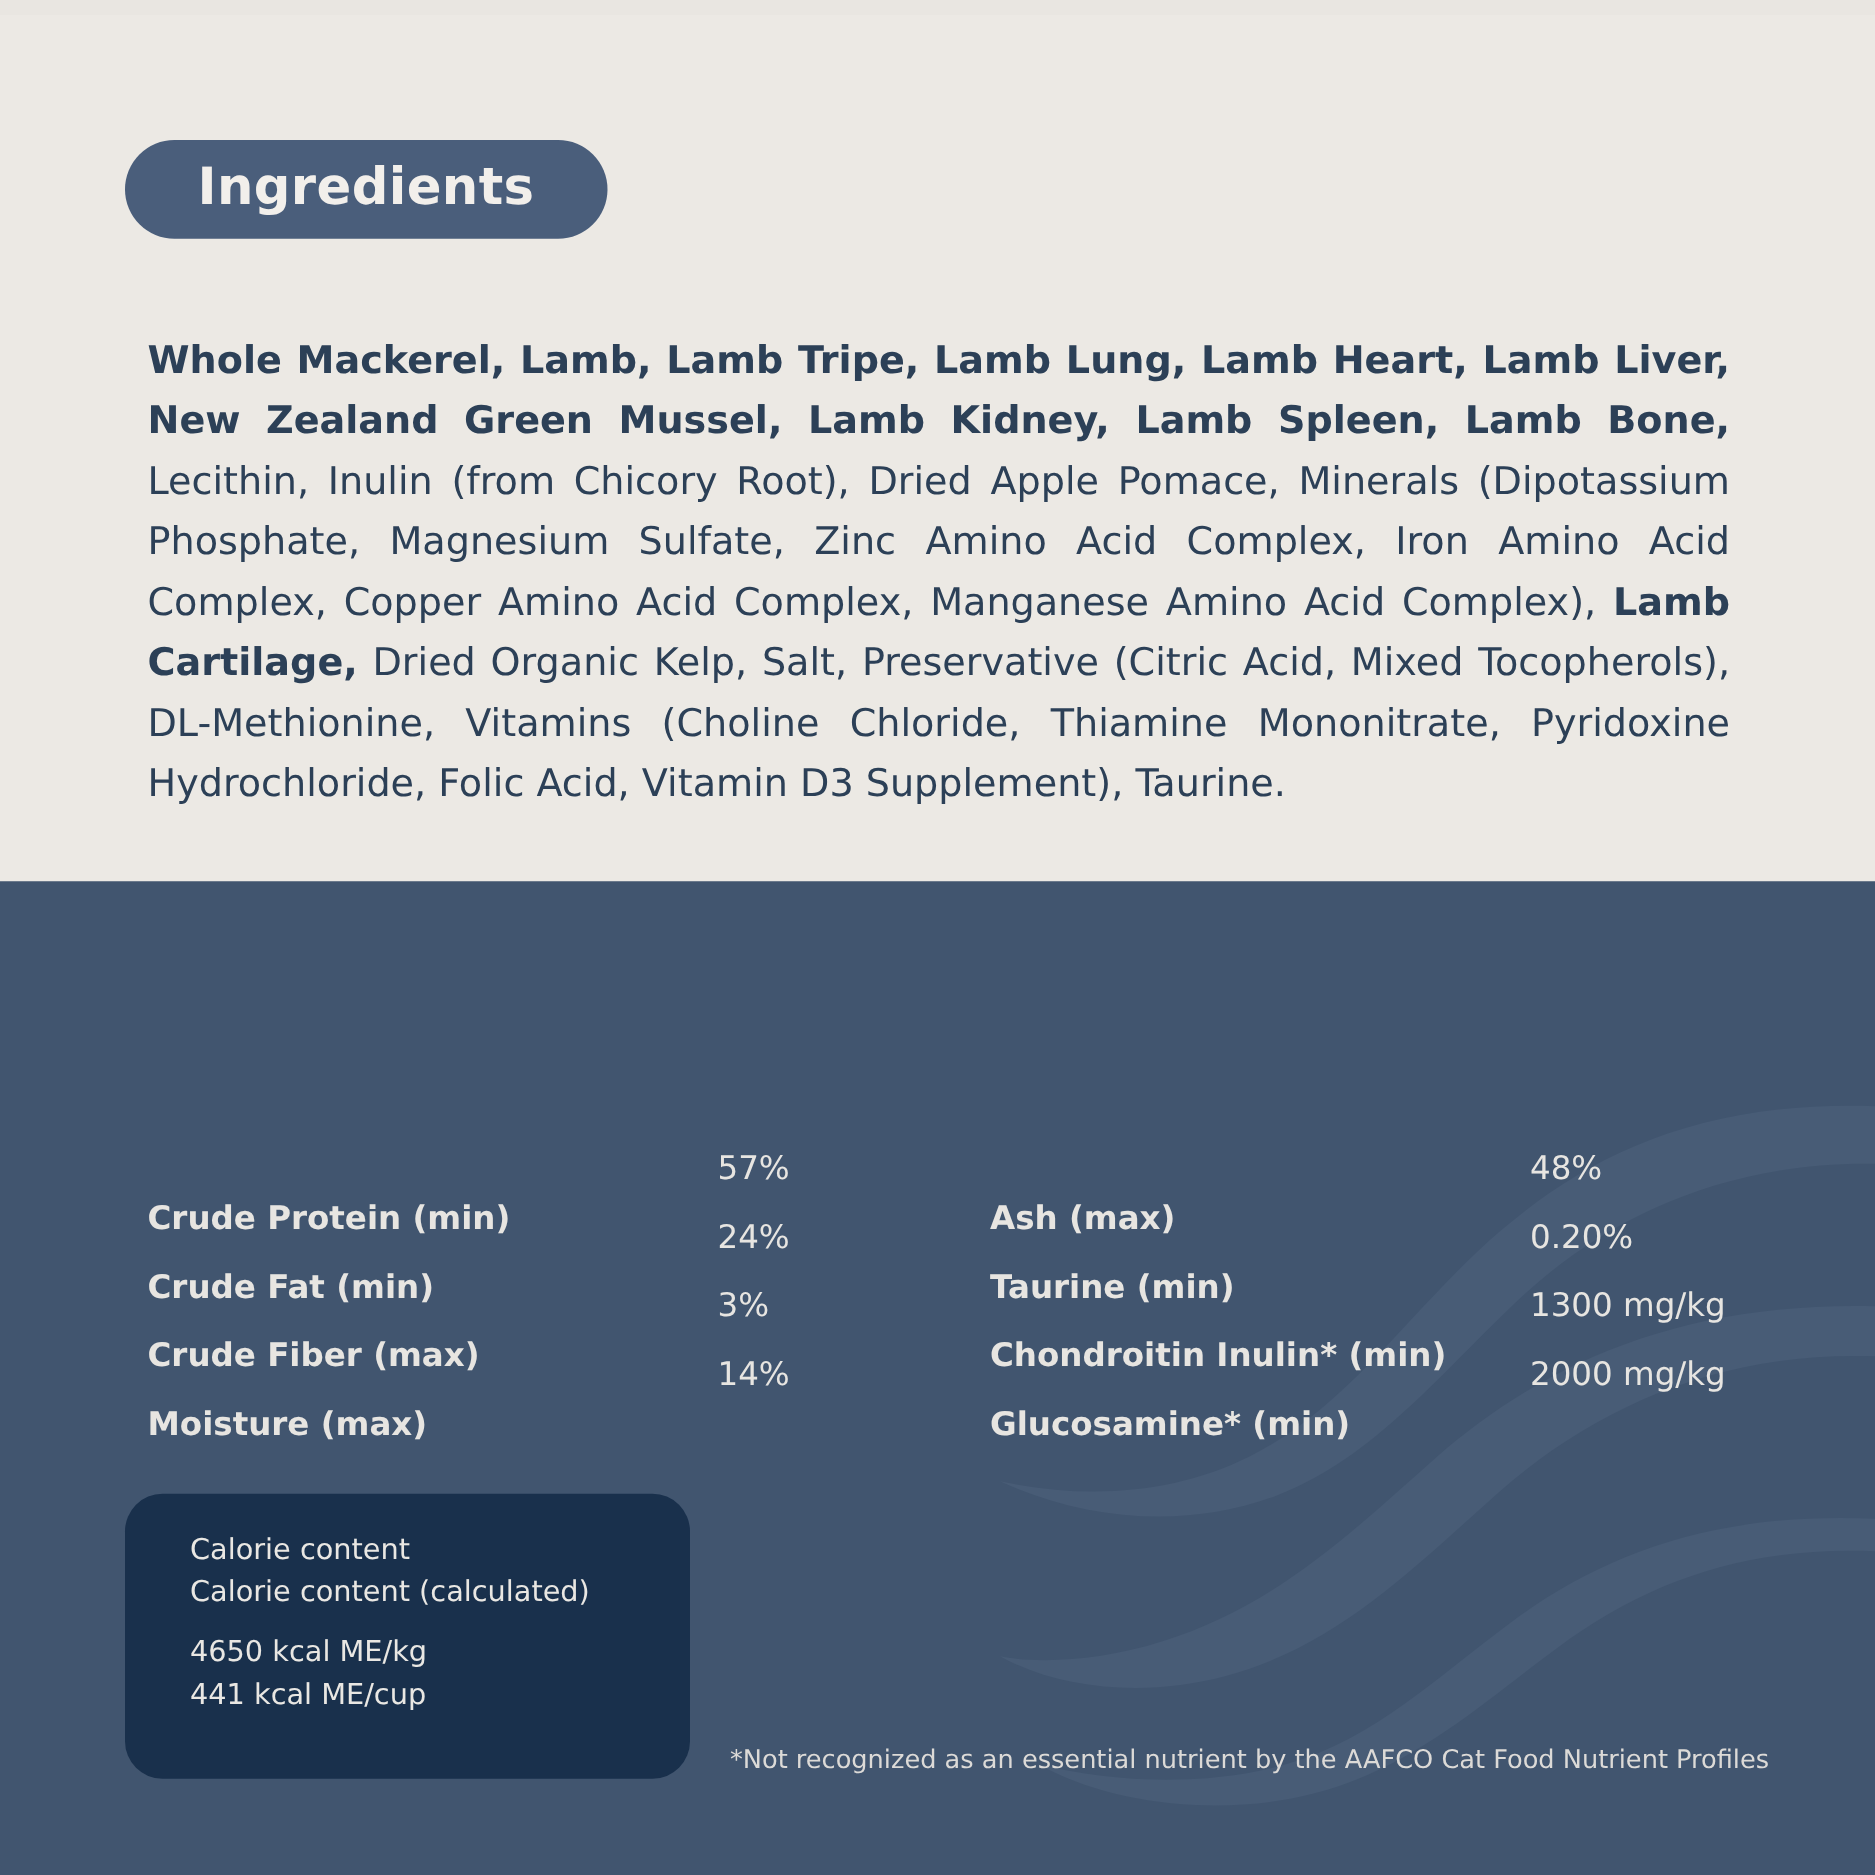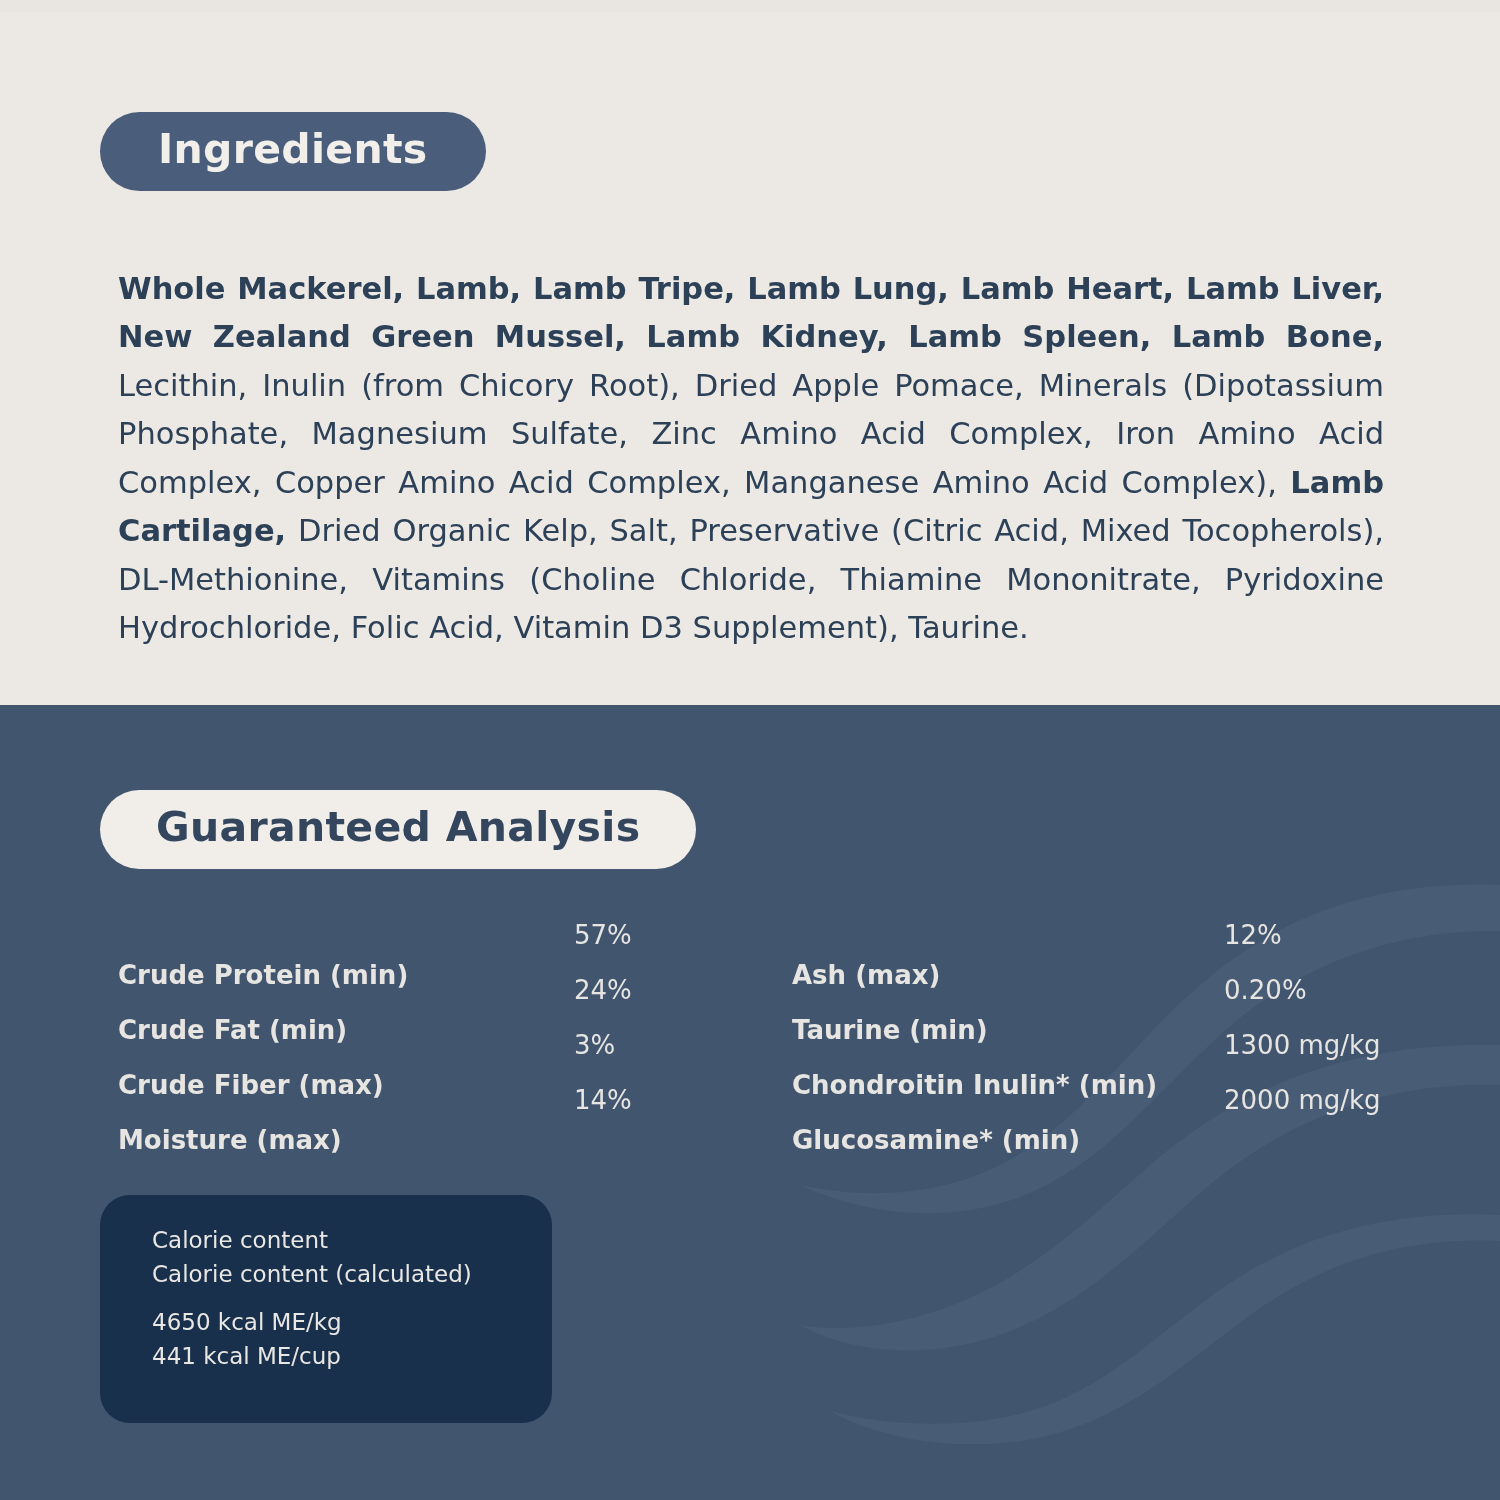--- a/index.html
+++ b/index.html
@@ -181,23 +181,20 @@
   <section class="analysis-section">
 
     <svg class="swoosh" width="700" height="620" viewBox="0 0 700 620" style="right:0; top:140px;">
       <g fill="#485c76">
         <path d="M700,40 C560,35 470,80 400,140 C330,200 280,280 200,320 C140,350 70,355 0,340 C70,372 150,378 220,352 C300,322 355,250 420,190 C490,126 585,84 700,86 Z"></path>
         <path d="M700,200 C540,196 430,250 350,320 C280,382 220,440 130,468 C80,484 30,486 0,480 C50,508 120,512 180,496 C270,472 330,410 400,348 C480,278 580,236 700,240 Z"></path>
         <path d="M700,370 C570,364 480,400 410,452 C350,496 300,546 230,566 C170,584 90,582 30,566 C90,600 180,608 250,590 C330,570 385,518 445,474 C520,418 600,392 700,396 Z"></path>
       </g>
     </svg>
 
-    <div class="pill-light">
-      <span class="pill-label">Guaranteed Analysis</span>
-    </div>
 
     <div class="ga-table">
       <div class="ga-col left">
         <div class="ga-row">
           <span class="ga-label">Crude Protein (min)</span>
           <span class="ga-value">57%</span>
         </div>
         <div class="ga-row">
           <span class="ga-label">Crude Fat (min)</span>
           <span class="ga-value">24%</span>
@@ -208,21 +205,21 @@
         </div>
         <div class="ga-row">
           <span class="ga-label">Moisture (max)</span>
           <span class="ga-value">14%</span>
         </div>
       </div>
 
       <div class="ga-col right">
         <div class="ga-row">
           <span class="ga-label">Ash (max)</span>
-          <span class="ga-value">12%</span>
+          <span class="ga-value">48%</span>
         </div>
         <div class="ga-row">
           <span class="ga-label">Taurine (min)</span>
           <span class="ga-value">0.20%</span>
         </div>
         <div class="ga-row">
           <span class="ga-label">Chondroitin Inulin* (min)</span>
           <span class="ga-value">1300 mg/kg</span>
         </div>
         <div class="ga-row">
@@ -233,15 +230,16 @@
     </div>
 
     <div class="calorie-box">
       <div class="cal-line">Calorie content</div>
       <div class="cal-line">Calorie content (calculated)</div>
       <div class="cal-gap"></div>
       <div class="cal-line">4650 kcal ME/kg</div>
       <div class="cal-line">441 kcal ME/cup</div>
     </div>
 
+    <div class="footnote">*Not recognized as an essential nutrient by the AAFCO Cat Food Nutrient Profiles</div>
   </section>
 
 </div>
 
 </body></html>

